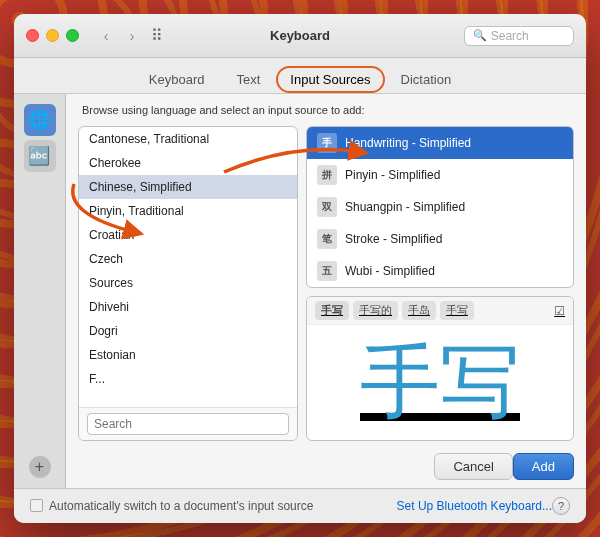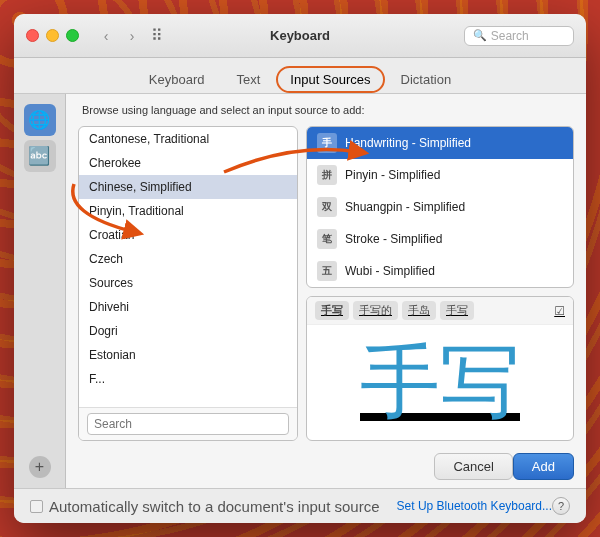--- a/index.html
+++ b/index.html
@@ -343,23 +343,22 @@
     .bottom-bar {
       padding: 8px 16px;
       background: #ececec;
       border-top: 1px solid #c8c8c8;
       display: flex;
       align-items: center;
       justify-content: space-between;
     }
     .auto-switch {
       display: flex;
-      align-items: center;
       gap: 6px;
-      font-size: 15px;
+      font-size: 12px;
       color: #555;
     }
     .checkbox {
       width: 13px;
       height: 13px;
       border: 1px solid #aaa;
       border-radius: 2px;
       background: #f0f0f0;
     }
     .bottom-right {

